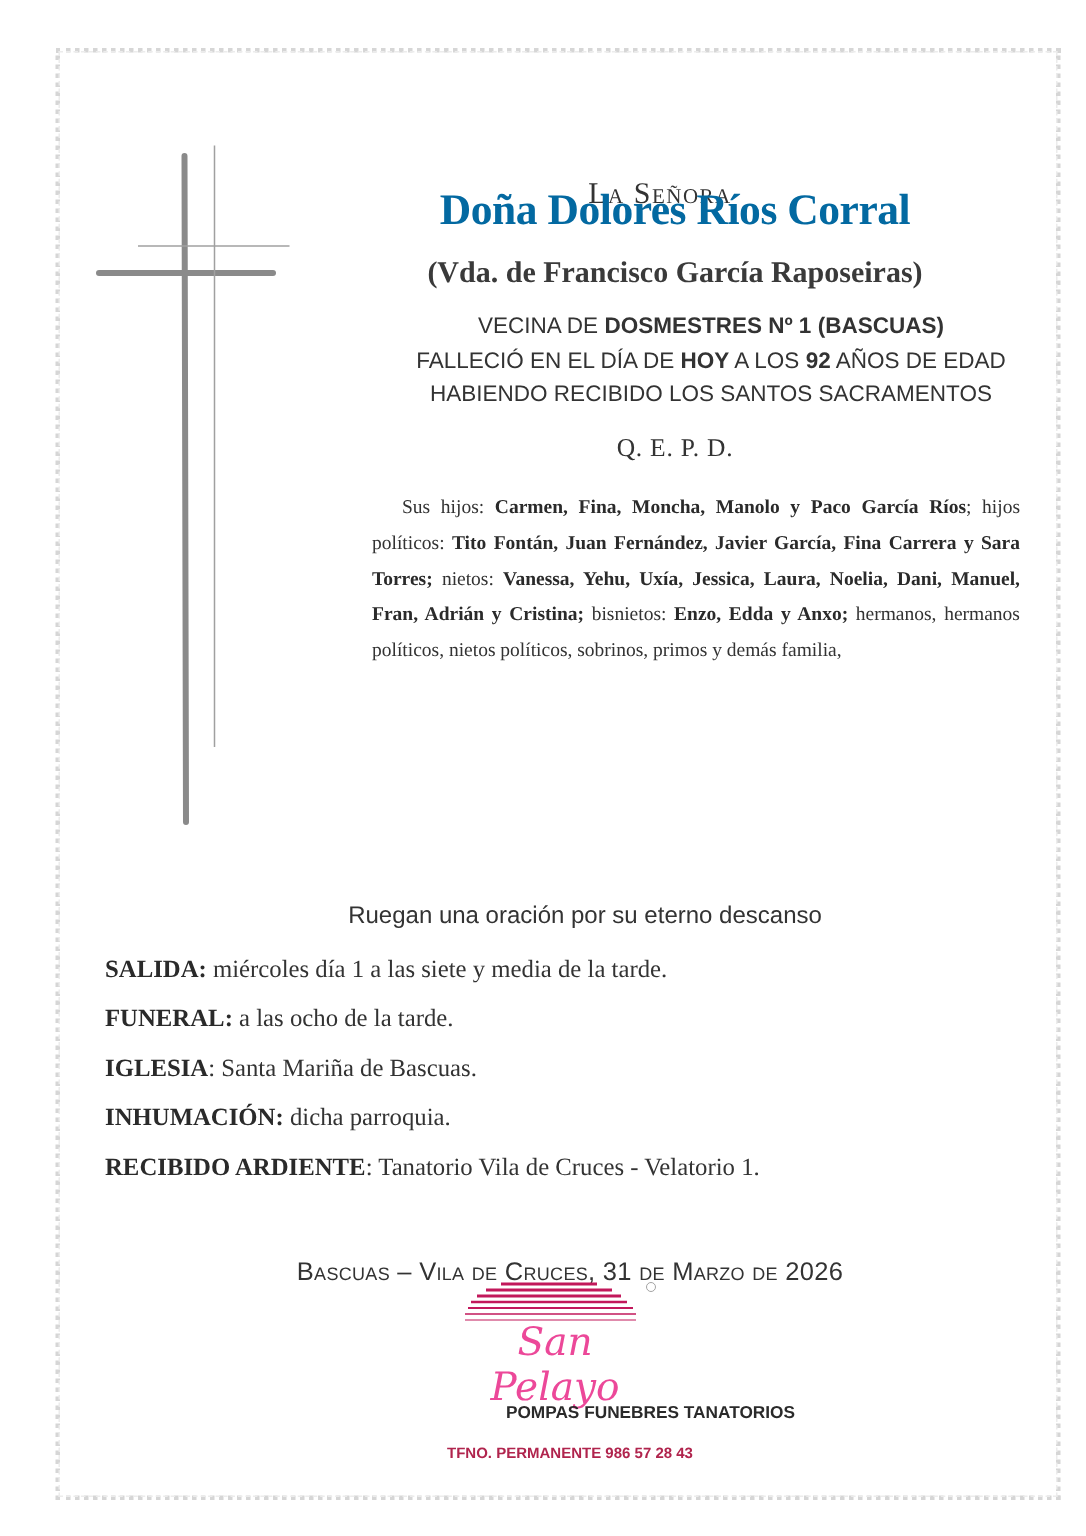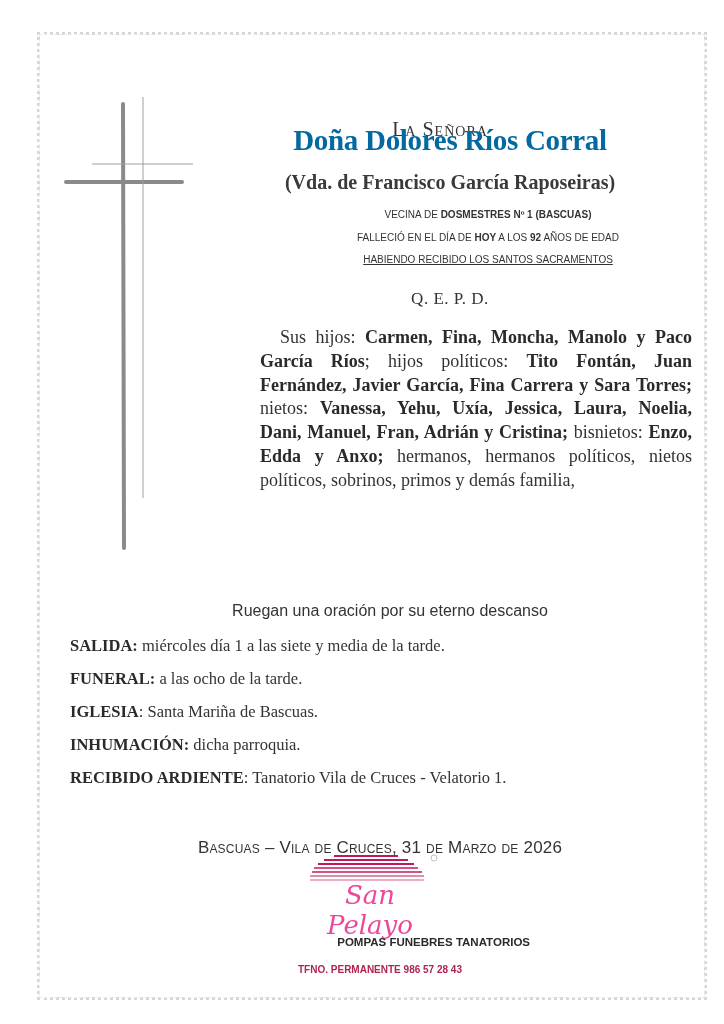--- a/index.html
+++ b/index.html
@@ -11,28 +11,28 @@
     outline: 1px dashed #ececec; outline-offset: -3px;
   }
   .cross { position: absolute; left: 0; top: 0; width: 724px; height: 1024px; pointer-events: none; }
   .serif { font-family: "Liberation Serif", "DejaVu Serif", serif; color: #333; text-align: right; }
   .sans { font-family: "Liberation Sans", "DejaVu Sans", sans-serif; color: #333; }
   .center { position: absolute; text-align: center; }
   .smallcaps { font-variant: small-caps; }
   #la-senora { left: 270px; width: 340px; top: 98px; font-size: 20px; letter-spacing: 1px; margin-top: 20px; }
   #name { left: 230px; width: 440px; top: 124px; font-size: 29px; font-weight: bold; color: #0369a1; letter-spacing: -0.3px; }
   #widow { left: 250px; width: 400px; top: 171px; font-size: 20px; font-weight: bold; color: #3a3a3a; }
-  .info-line { left: 288px; width: 400px; font-size: 10px; }
+  .info-line { left: 274px; width: 400px; font-size: 15px; }
   #l1 { top: 209px; }
   #l2 { top: 232px; }
-  #l3 { top: 254px; text-decoration: underline; }
+  #l3 { top: 254px; }
   #qepd { left: 330px; width: 240px; top: 289px; font-size: 17px; letter-spacing: 0.5px; }
   #family {
-    position: absolute; left: 260px; width: 432px; top: 326px;
-    font-size: 18px; line-height: 23.8px; text-align: justify; color: #333;
+    position: absolute; left: 248px; width: 432px; top: 326px;
+    font-size: 13px; line-height: 23.8px; text-align: justify; color: #333;
   }
   #family .indent { display: inline-block; width: 20px; }
   #family b { color: #2a2a2a; }
   #ruegan { left: 130px; width: 520px; top: 602px; font-size: 16px; }
   .detail { position: absolute; left: 70px; font-size: 16.5px; color: #333; }
   .detail b { color: #2a2a2a; }
   #d1 { top: 636px; }
   #d2 { top: 669px; }
   #d3 { top: 702px; }
   #d4 { top: 735px; }

